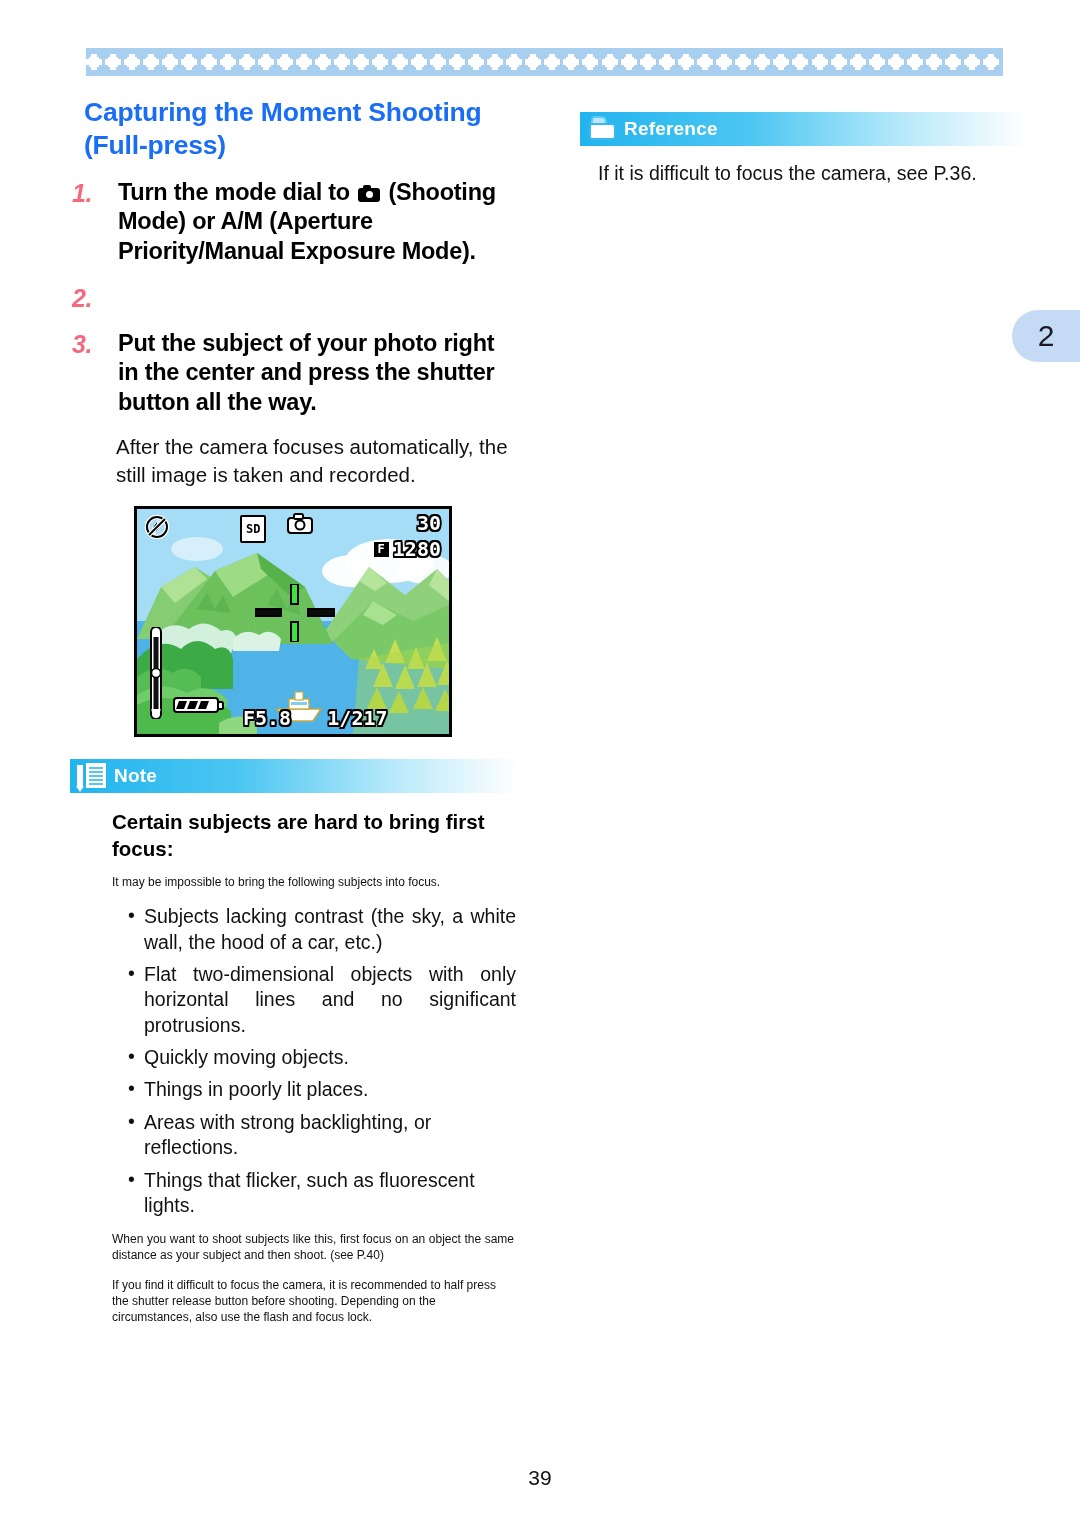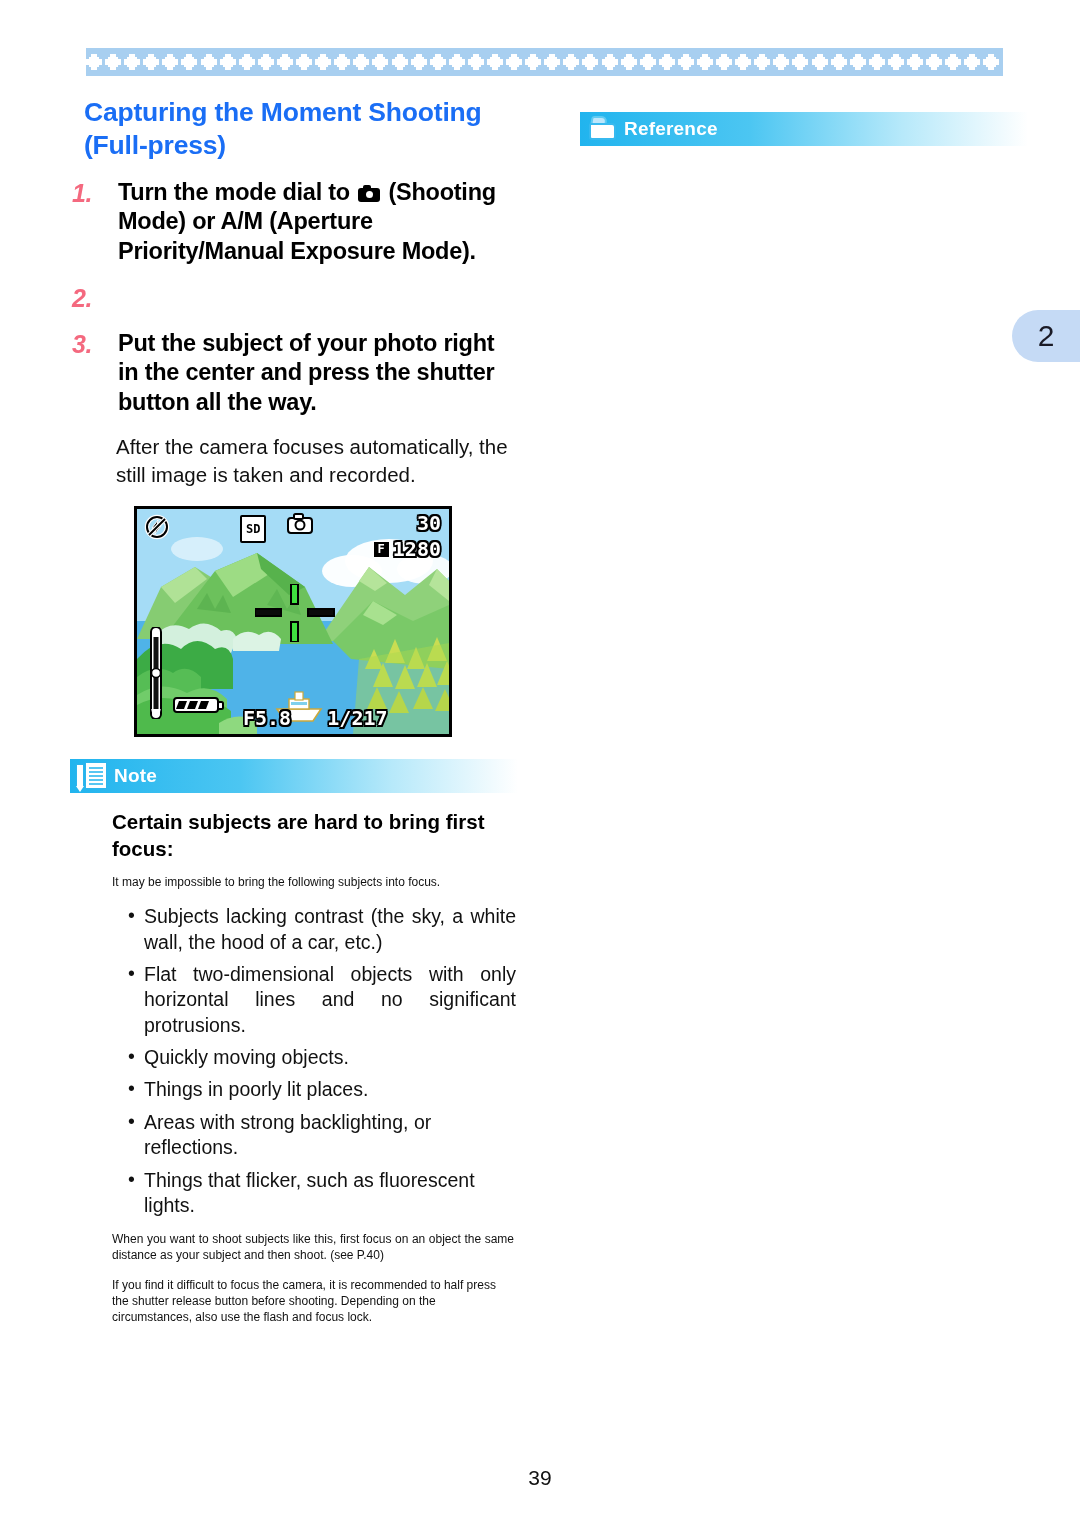--- a/index.html
+++ b/index.html
@@ -681,16 +681,17 @@
 
 <div class="col-right">
   <div>
     <div class="infobox-head" style="width:448px;margin-left:20px;">
       <div class="ib-icon folder-ic">
         <span class="ft"></span>
         <span class="fb"></span>
       </div>
       <div class="ib-label">Reference</div>
     </div>
+    <div class="infobox-body">If it is difficult to focus the camera, see P.36.</div>
   </div>
 </div>
 
 <div class="page-num">39</div>
 
 </body></html>

